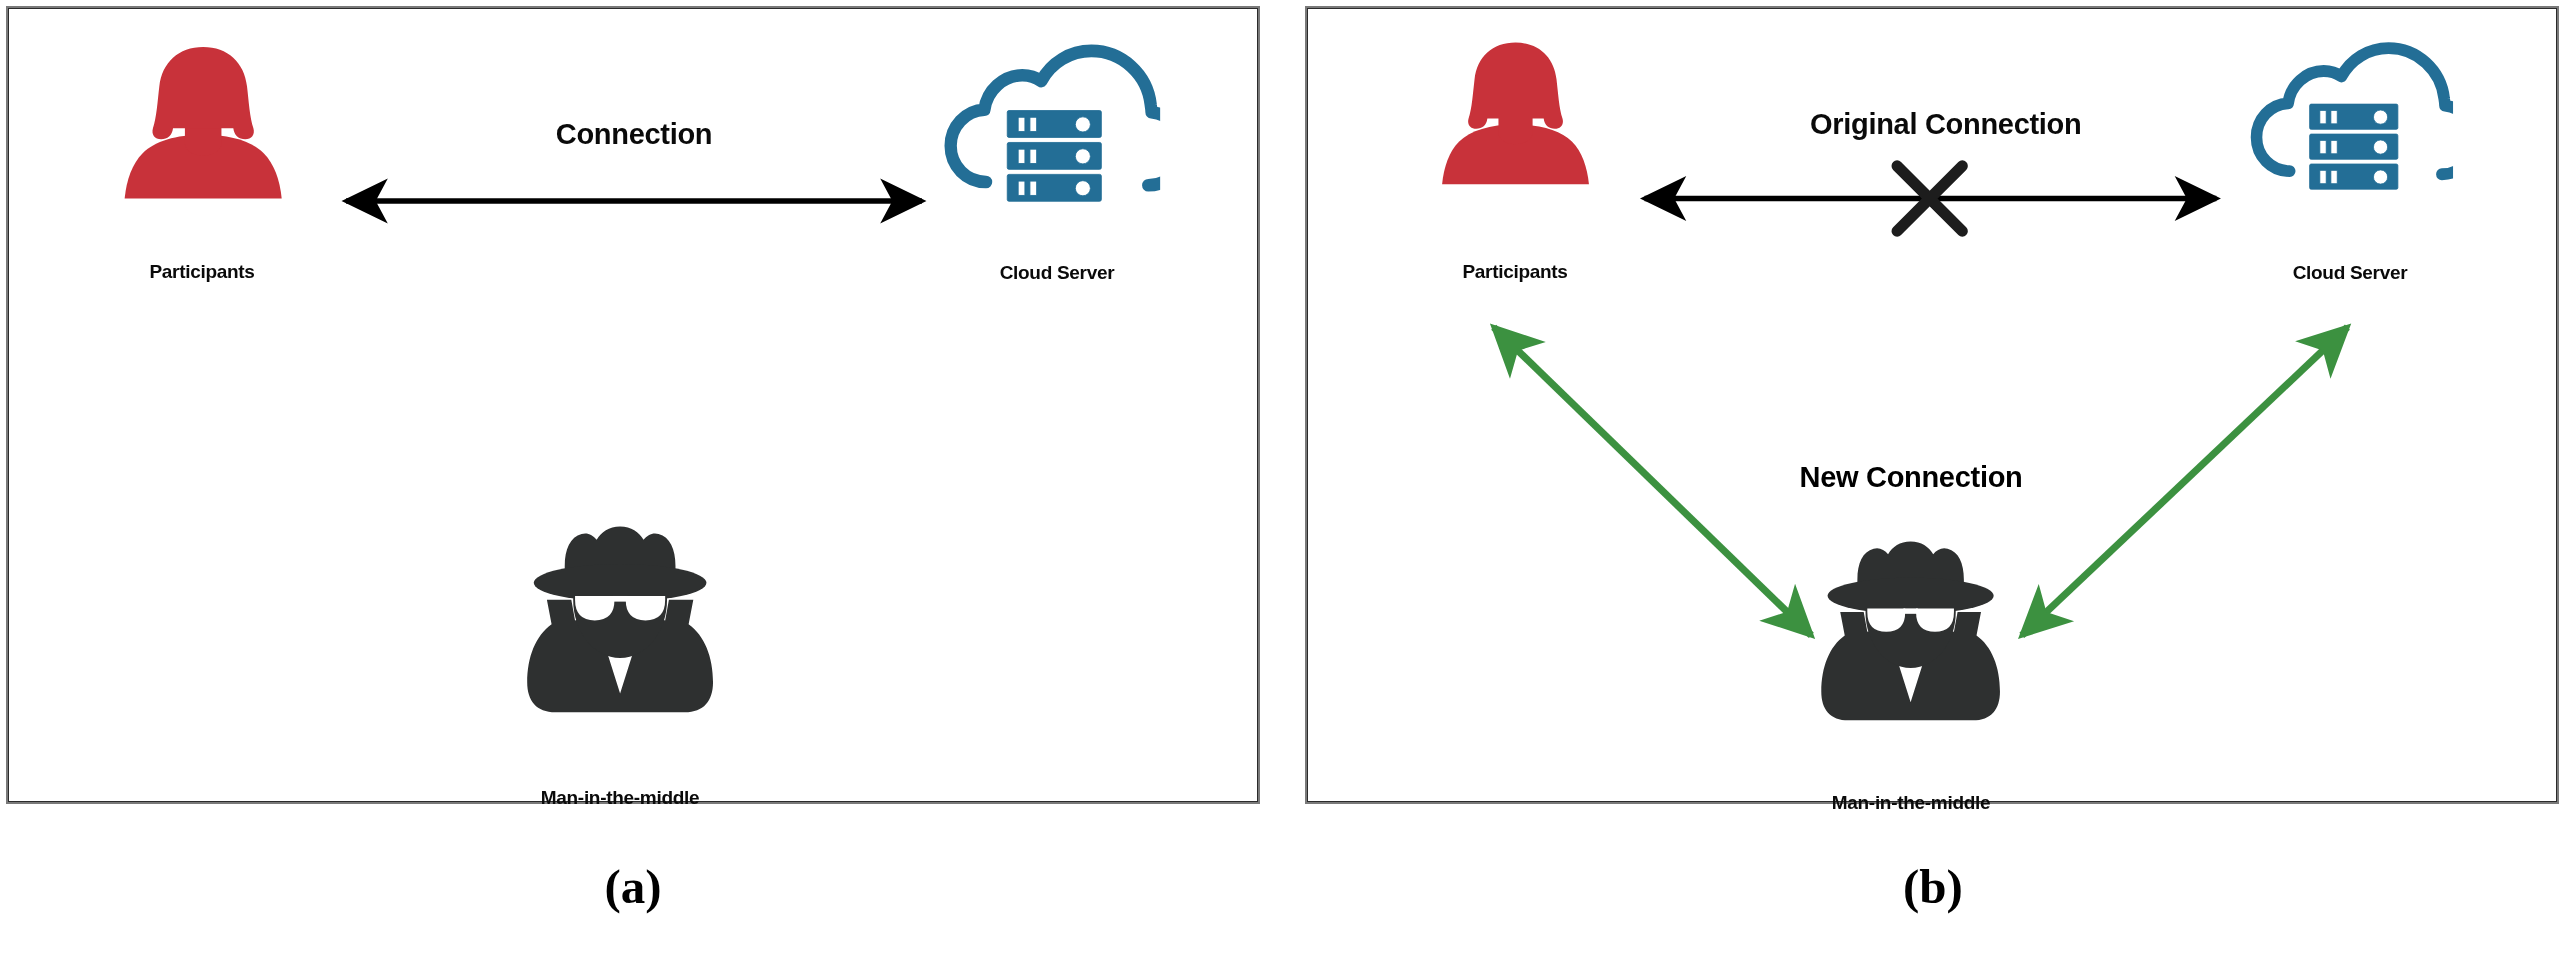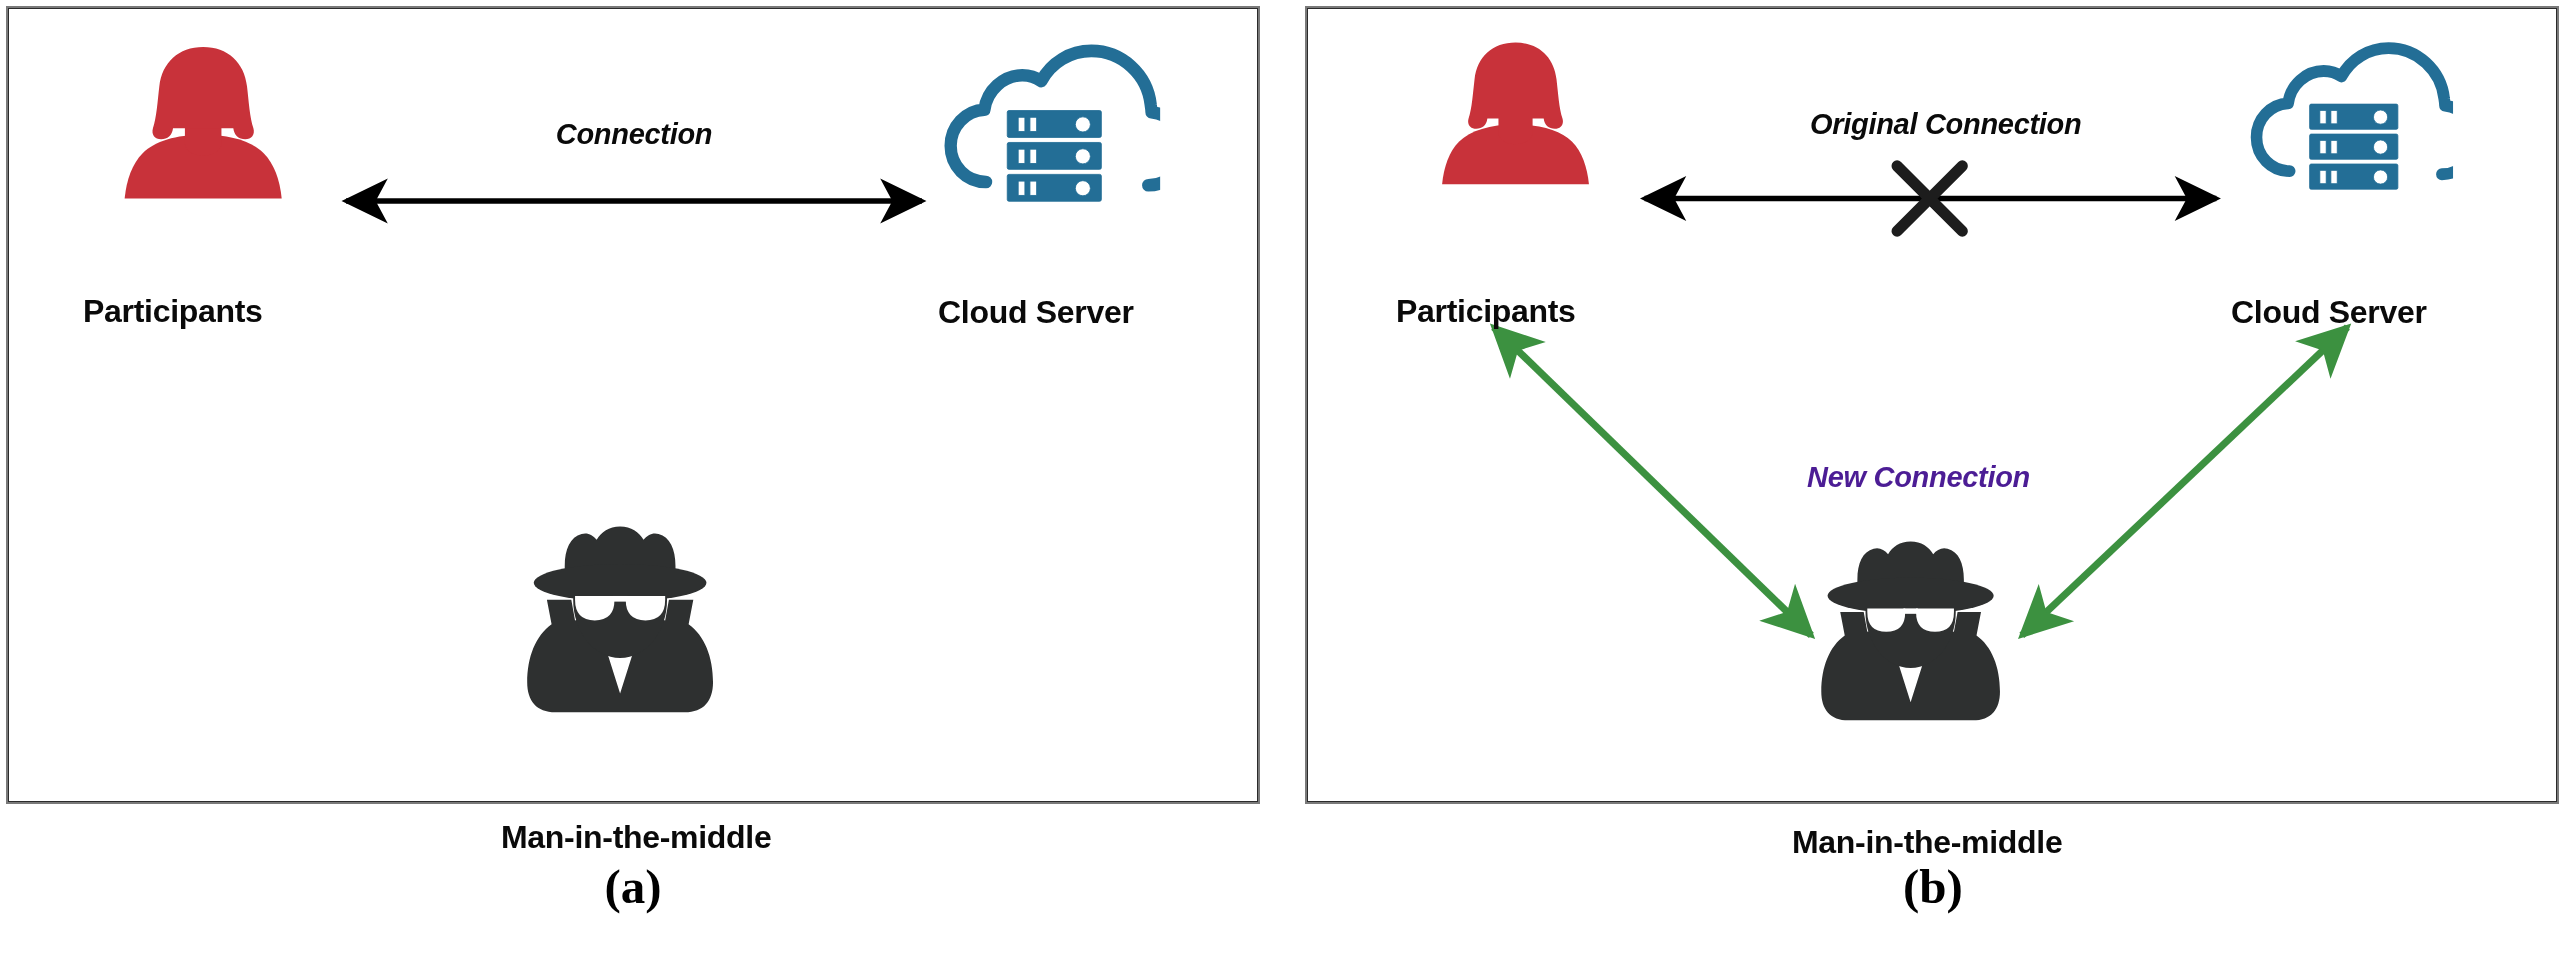--- a/index.html
+++ b/index.html
@@ -47,40 +47,39 @@
     font-size: 49px;
     color: #000000;
     line-height: 1;
   }
   #caption-a { left: 514px;  top: 862px; }
   #caption-b { left: 1814px; top: 862px; }
 
   
   .node-label {
     position: absolute;
+    text-align: center;
     font-family: "Liberation Sans", sans-serif;
     font-weight: bold;
-    font-size: 32px;
+    font-size: 19px;
     color: #0a0a0a;
     white-space: nowrap;
     letter-spacing: -0.3px;
-    margin-top: 32px;
   }
   .edge-label {
     position: absolute;
     text-align: center;
     font-family: "Liberation Sans", sans-serif;
     font-weight: bold;
     font-size: 29px;
     color: #0a0a0a;
     white-space: nowrap;
     letter-spacing: -0.3px;
-    font-style: italic;
-  }
-  .edge-label.green { color: #4c1d95; text-align: right; }
+  }
+  .edge-label.green { color: #000000; }
   .svg-layer {
     position: absolute;
     left: 0; top: 0;
     width: 2576px;
     height: 953px;
     pointer-events: none;
   }
 </style>
 </head>
 <body>

